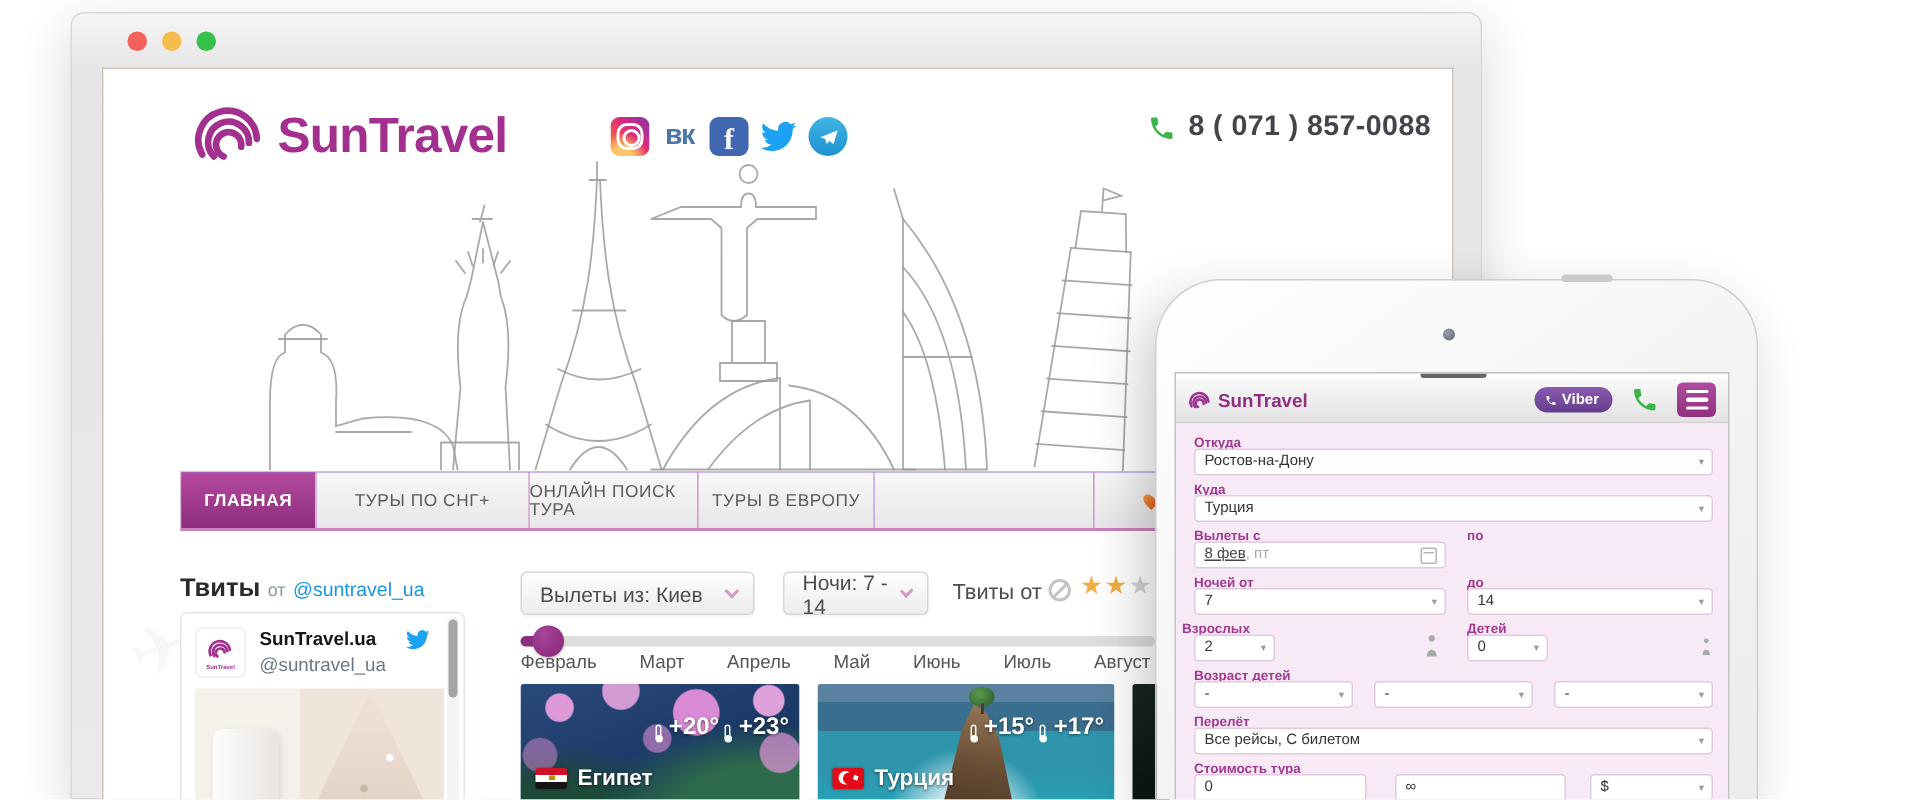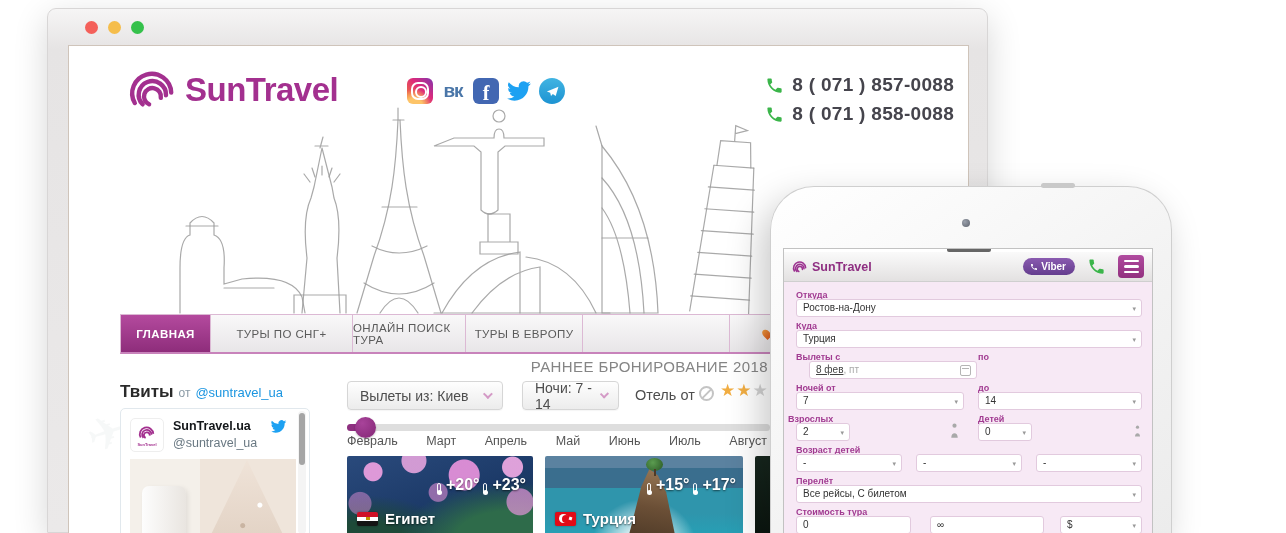--- a/index.html
+++ b/index.html
@@ -291,26 +291,20 @@
           </span>
       </div>
 
       <div class="phones">
         <div class="phone-row">
           <svg>
               <use href="#ic-phone"></use>
             </svg>
           <span class="phone-num">8 ( 071 ) 857-0088</span>
         </div>
-        <div class="phone-row">
-          <svg>
-              <use href="#ic-phone"></use>
-            </svg>
-          <span class="phone-num">8 ( 071 ) 858-0088</span>
-        </div>
       </div>
 
       <div class="tabs">
         <div class="tab active">
             <span>ГЛАВНАЯ</span>
           </div>
         <div class="tab">
             <span>ТУРЫ ПО СНГ+</span>
           </div>
         <div class="tab">
@@ -321,21 +315,20 @@
           </div>
         <div class="tab">
             <span></span>
           </div>
         <div class="tab">
           <span class="flame"></span>
           <span></span>
         </div>
       </div>
 
-      <div class="promo">РАННЕЕ БРОНИРОВАНИЕ 2018</div>
 
       <div class="tweets-head">
         <span class="tweets-title">Твиты</span>
         <span class="tweets-by">от</span>
         <span class="tweets-link">@suntravel_ua</span>
         <span class="info-i">i</span>
       </div>
 
       <div class="tweet-card">
         <div class="tw-avatar">
@@ -356,21 +349,21 @@
       </div>
 
       <div class="dd dd1">
         <span>Вылеты из: Киев</span>
         <span class="chev"></span>
       </div>
       <div class="dd dd2">
         <span>Ночи: 7 - 14</span>
         <span class="chev"></span>
       </div>
-      <span class="hotel-label">Отель от</span>
+      <span class="hotel-label">Твиты от</span>
       <span class="ban"></span>
       <div class="stars">
         <span class="star on">★</span>
         <span class="star on">★</span>
         <span class="star">★</span>
         <span class="star">★</span>
         <span class="star">★</span>
       </div>
 
       <div class="track">
@@ -456,21 +449,21 @@
         <div class="inp" style="left:12px; top:17px; width:346px;">
           <span>Ростов-на-Дону</span><span class="caret">▾</span>
         </div>
 
         <span class="lbl" style="left:12px; top:39px;">Куда</span>
         <div class="inp" style="left:12px; top:48px; width:346px;">
           <span>Турция</span><span class="caret">▾</span>
         </div>
 
         <span class="lbl" style="left:12px; top:70px;">Вылеты с</span>
-        <div class="inp" style="left:12px; top:79px; width:168px;margin-left:13px;">
+        <div class="inp" style="left:12px; top:79px; width:168px;">
           <span class="dval">8 фев</span><span class="dsuf">, пт</span>
           <span class="cal"></span>
         </div>
         <span class="lbl" style="left:194px; top:70px;">по</span>
 
         <span class="lbl" style="left:12px; top:101px;">Ночей от</span>
         <div class="inp" style="left:12px; top:110px; width:168px;">
           <span>7</span><span class="caret">▾</span>
         </div>
         <span class="lbl" style="left:194px; top:101px;">до</span>

